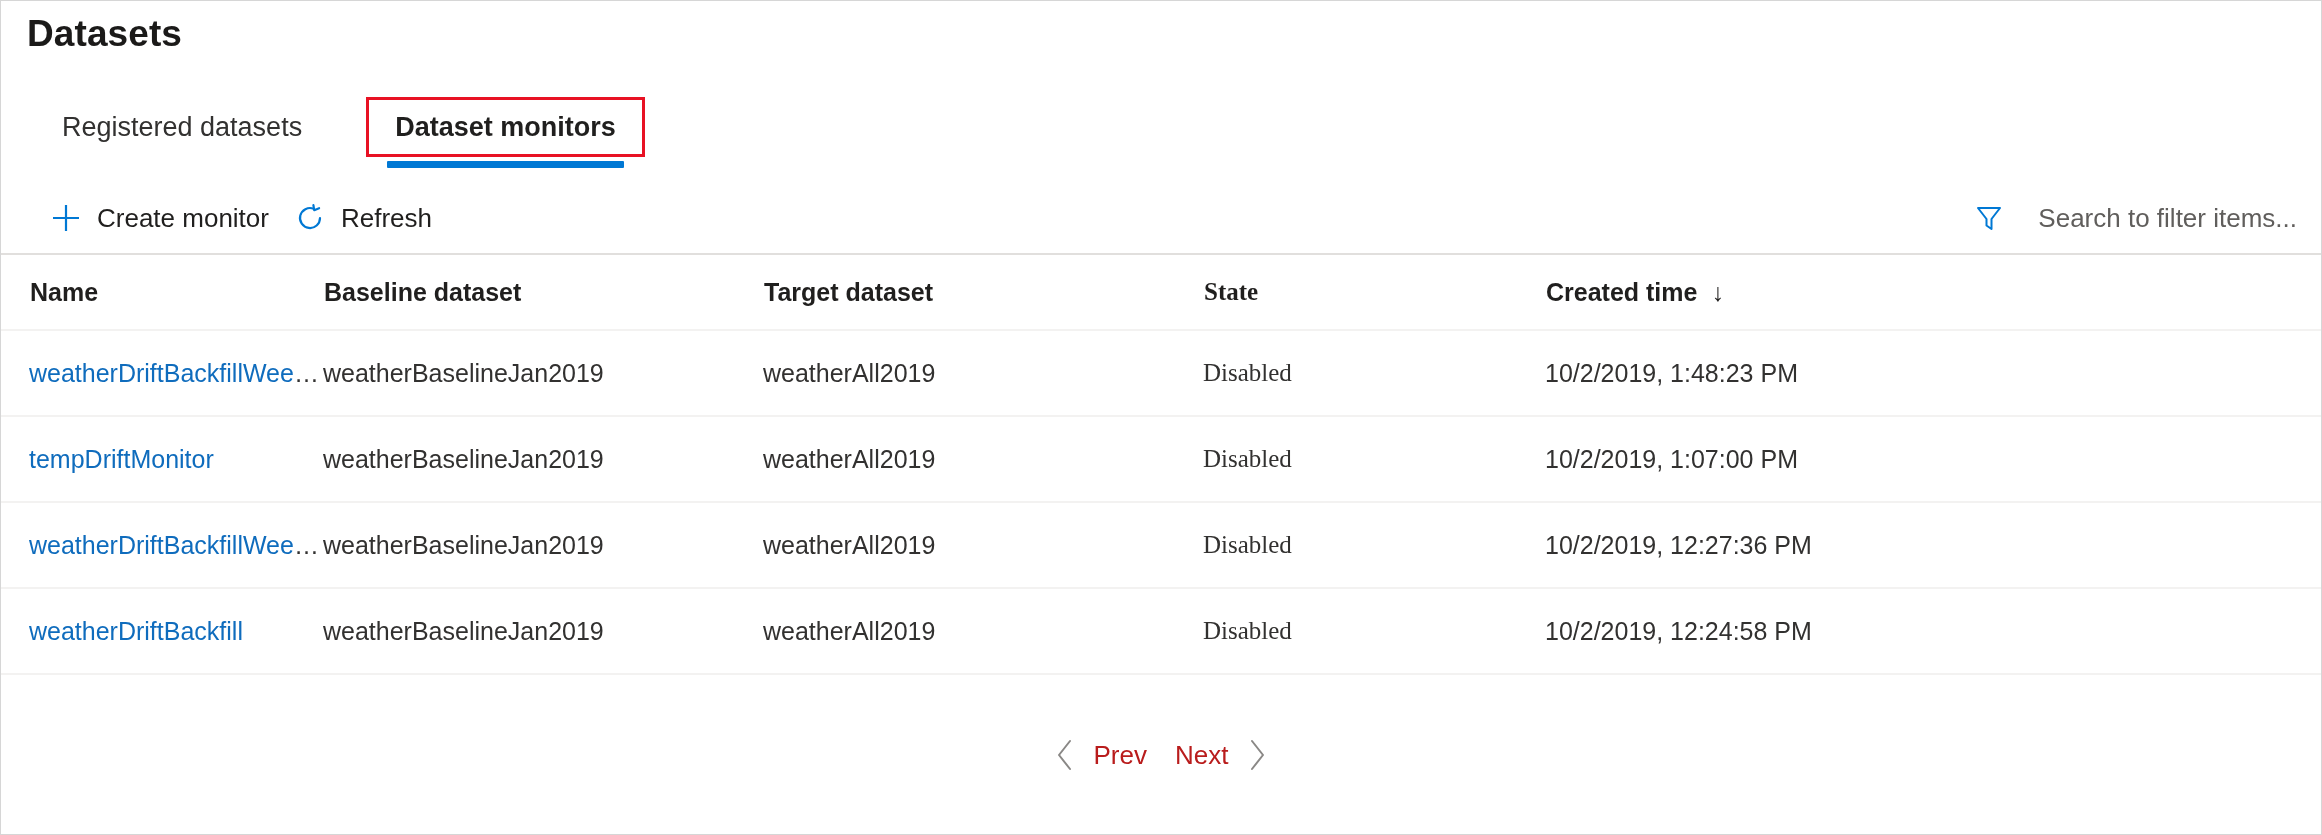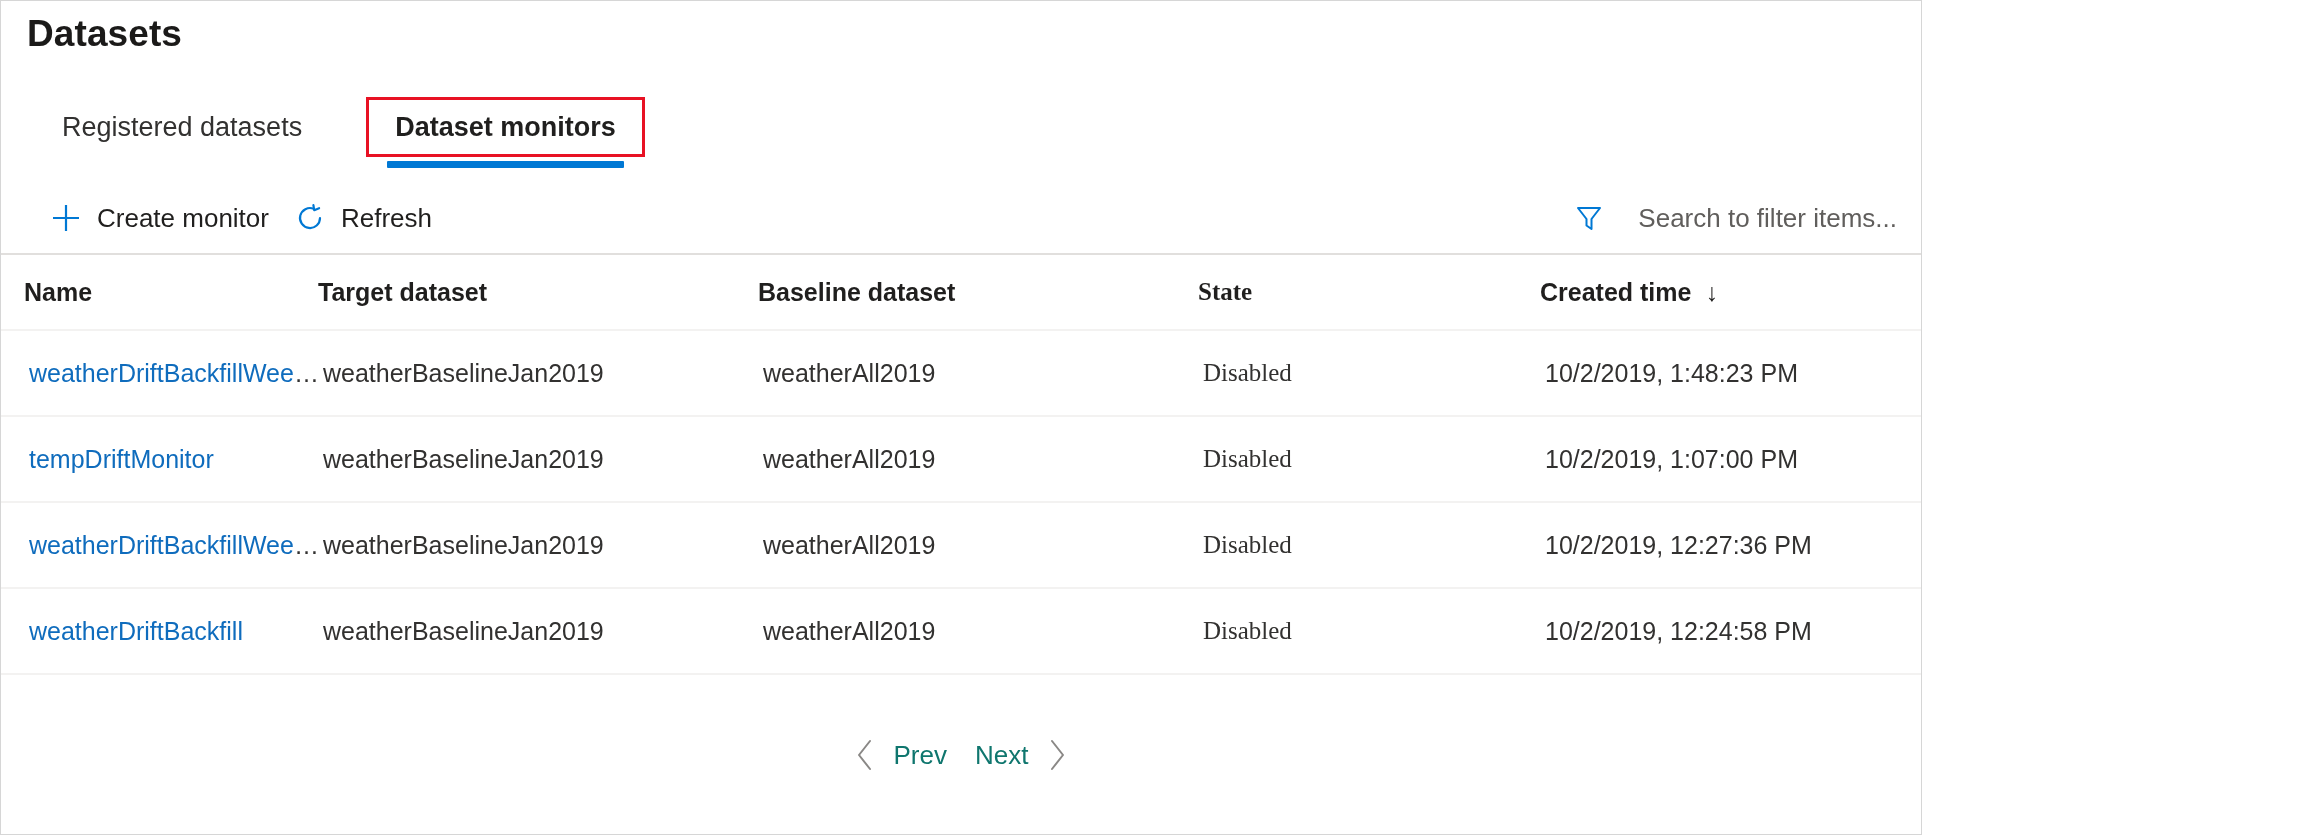--- a/index.html
+++ b/index.html
@@ -6,21 +6,21 @@
     margin: 0;
     padding: 0;
     background: #ffffff;
   }
   body {
     font-family: "Liberation Sans", sans-serif;
     -webkit-font-smoothing: antialiased;
   }
   .screen {
     position: relative;
-    width: 1922px;
+    width: 2322px;
     height: 835px;
     background: #ffffff;
     border: 1px solid #d6d6d6;
     box-sizing: border-box;
     overflow: hidden;
   }
 
   
   .page-title {
     position: absolute;
@@ -152,21 +152,21 @@
   .row {
     display: flex;
     align-items: center;
     box-sizing: border-box;
     width: 100%;
   }
   .header-row {
     height: 78px;
     border-top: 2px solid #e1dfdd;
     border-bottom: 2px solid #f3f2f1;
-    padding-left: 23px;
+    padding-left: 29px;
   }
   .header-row .cell {
     font-size: 25px;
     font-weight: 600;
     color: #201f1e;
     display: flex;
     align-items: center;
   }
   .sort-arrow {
     margin-left: 14px;
@@ -215,21 +215,21 @@
     align-items: center;
     gap: 16px;
     padding: 6px 10px;
     cursor: pointer;
     background: transparent;
     border: none;
     font-family: inherit;
   }
   .pager-label {
     font-size: 26px;
-    color: #0f766e;
+    color: #b91c1c;
     white-space: nowrap;
   }
   .chev {
     color: #8a8886;
     display: inline-flex;
     align-items: center;
     justify-content: center;
     width: 26px;
     height: 34px;
   }
@@ -286,25 +286,25 @@
       </div>
     </div>
   </div>
 
   <div class="table">
 
     <div class="row header-row">
       <div class="cell c-name">
         <span>Name</span>
       </div>
+      <div class="cell c-base">
+        <span>Baseline dataset</span>
+      </div>
       <div class="cell c-target">
         <span>Target dataset</span>
-      </div>
-      <div class="cell c-base">
-        <span>Baseline dataset</span>
       </div>
       <div class="cell c-state">
         <span>State</span>
       </div>
       <div class="cell c-time">
         <span>Created time</span>
         <span class="sort-arrow">↓</span>
       </div>
     </div>
 

